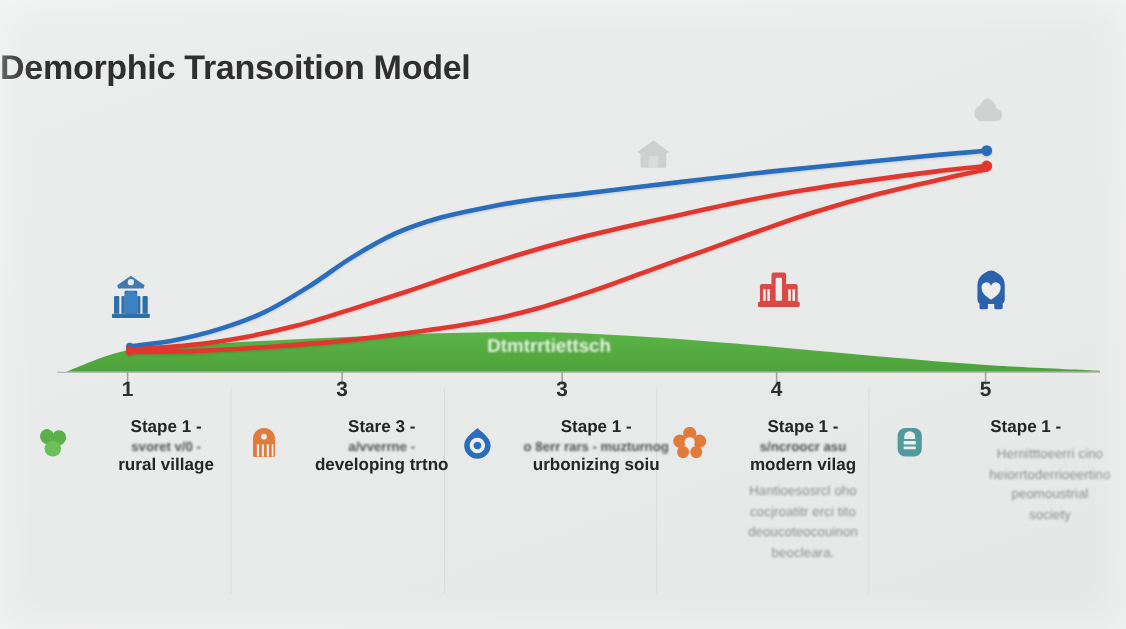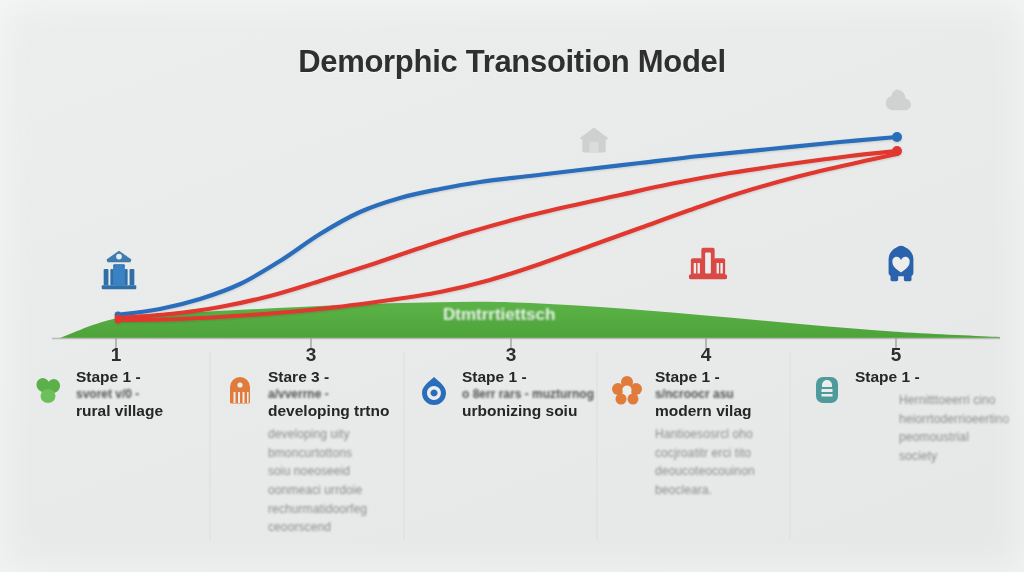--- a/index.html
+++ b/index.html
@@ -23,21 +23,21 @@
     box-shadow: inset 0 0 40px rgba(255,255,255,0.55);
     pointer-events: none;
     z-index: 40;
   }
 
   
   #title {
     position: absolute;
     left: 0; right: 0;
     top: 44px;
-    text-align: center;
+    text-align: left;
     font-size: 31px;
     font-weight: 700;
     letter-spacing: -0.3px;
     color: #2f2f2f;
     text-shadow: 0 1px 0 rgba(255,255,255,0.6);
   }
 
   
   #chart {
     position: absolute;
@@ -70,22 +70,23 @@
   #stages {
     position: absolute;
     left: 0;
     top: 368px;
     width: 1024px;
     height: 200px;
     z-index: 14;
   }
   .stage {
     position: absolute;
-    top: 0;
+    top: 12px;
     width: 196px;
+    text-align: center;
   }
   .stage-marker {
     position: absolute;
     left: -44px;
     top: 6px;
     width: 32px;
     height: 32px;
   }
   .stage-head {
     font-size: 15.5px;
@@ -279,26 +280,20 @@
             <rect x="9.5" y="18" width="2" height="11"></rect>
             <rect x="14" y="18" width="2" height="11"></rect>
             <rect x="18.5" y="18" width="2" height="11"></rect>
             <rect x="23" y="18" width="1.6" height="11"></rect>
           </g>
         </svg>
       </div>
       <div class="stage-head">Stare 3 -</div>
       <div class="stage-sub-blur">a/vverrne -</div>
       <div class="stage-sub">developing trtno</div>
-      <div class="stage-body" style="white-space: pre-line;">developing uity
-bmoncurtottons
-soiu noeoseeid
-oonmeaci urrdoie
-rechurmatidoorfeg
-ceoorscend</div>
     </div>
 
     <div class="stage" style="left:462px; width:160px;">
       <div class="stage-marker">
         <svg viewBox="0 0 32 32" width="32" height="32" aria-hidden="true">
           <path fill="#2a6ebb" d="M16 3 C9 9 4 13 4 19 a12 12 0 0 0 24 0 c0 -6 -5 -10 -12 -16z"></path>
           <path fill="#eceded" d="M16 12 a7 7 0 1 1 -0.1 0 z M16 15.5 a3.5 3.5 0 1 0 0.1 0z"></path>
         </svg>
       </div>
       <div class="stage-head">Stape 1 -</div>

